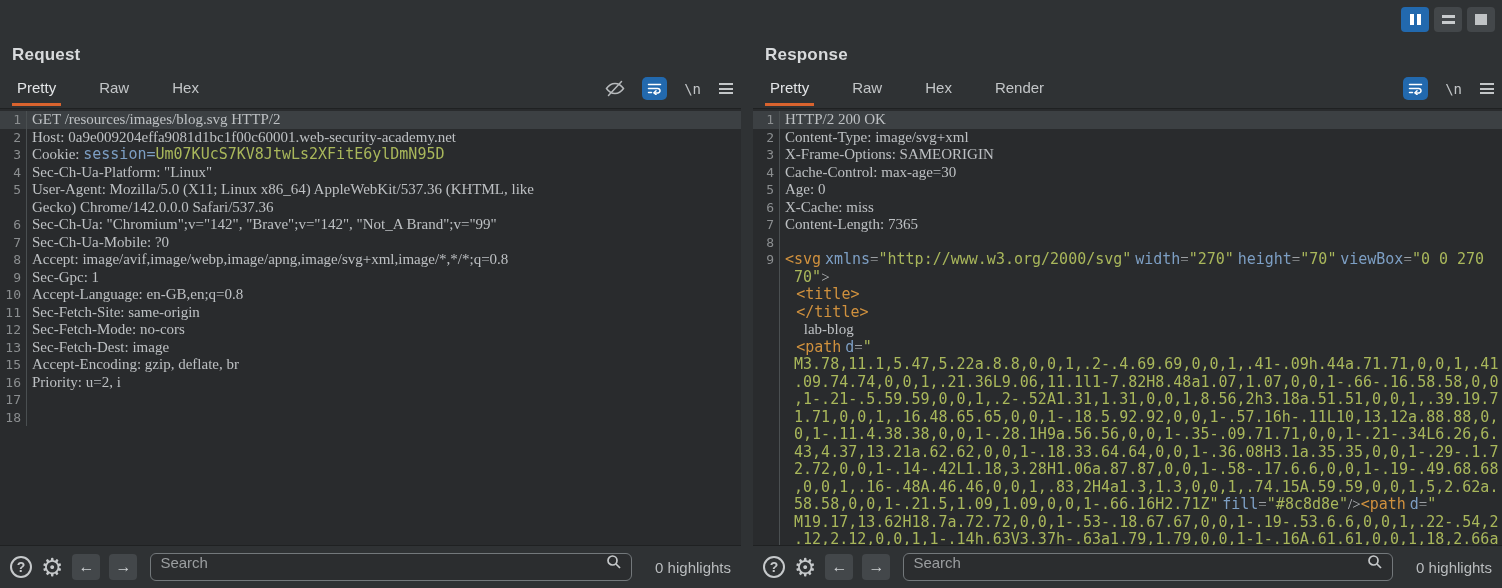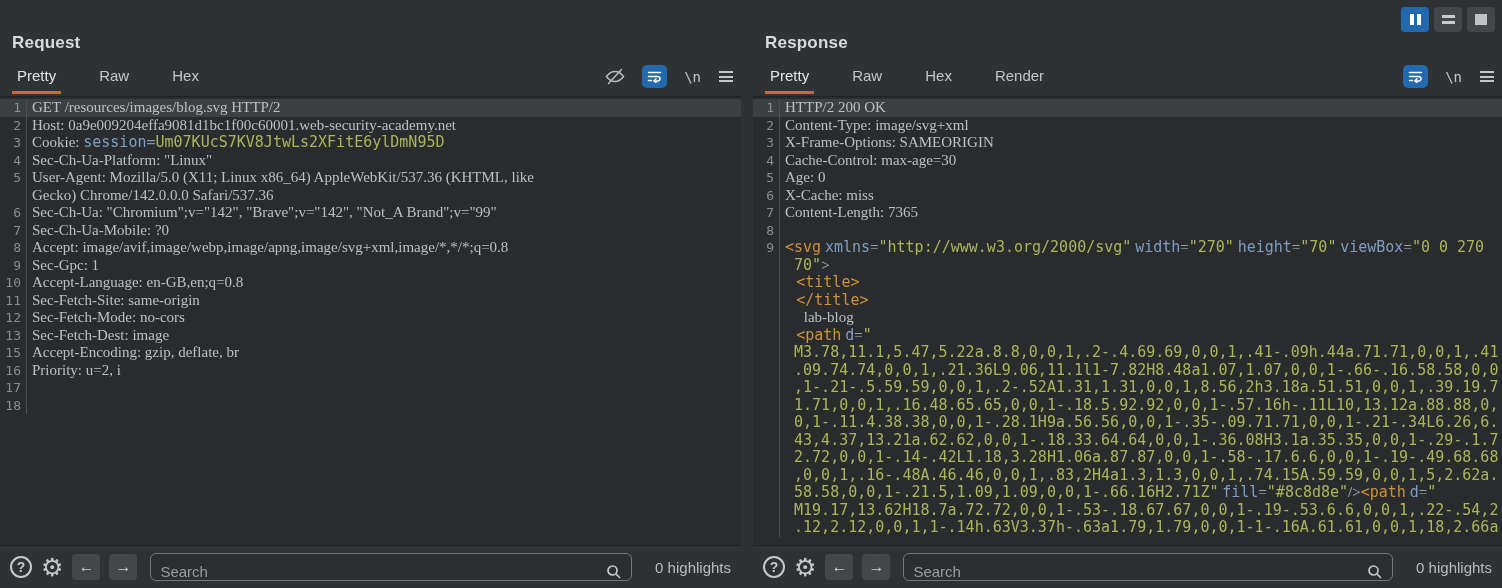--- a/index.html
+++ b/index.html
@@ -2,21 +2,21 @@
 <html style="--accent-orange: #d9632e; --active-blue: #2269ae; --syntax-green: #a9b75b; --syntax-blue: #7d9fc4; --syntax-orange: #d0913e; --text: #bdc0c3; --line-number: #8b8e90;"><head>
 <meta charset="utf-8">
 <style>
   * { box-sizing: border-box; }
   html,body { margin:0; padding:0; background:#222426; }
   .app {
     position:relative; width:1502px; height:588px;
     background:#2f3234; overflow:hidden;
     font-family:"Liberation Sans", sans-serif;
   }
-  .panel { position:absolute; top:0; bottom:0; }
+  .panel { position:absolute; top:12px; bottom:0; }
   .panel.request  { left:0;     width:741px; }
   .panel.response { left:753px; width:749px; }
 
   .panel-title {
     position:absolute; top:33px; left:12px; margin:0;
     font-size:17px; font-weight:bold; color:#d8dadc; letter-spacing:.2px;
   }
 
   .tab-row {
     position:absolute; top:62px; left:12px; right:8px; height:32px;
@@ -67,21 +67,21 @@
   }
   .gear { font-size:25px; color:#c6c9cb; line-height:1; }
   .nav {
     width:28px; height:26px; flex:0 0 28px; border:none; border-radius:4px;
     background:#43474a; color:#ced1d3; font-size:16px; line-height:1;
     display:inline-flex; align-items:center; justify-content:center; padding:0;
   }
   .search {
     flex:1; height:28px; margin:0 6px 0 4px;
     border:1px solid #73787b; border-radius:6px; background:#2b2d2f;
-    display:flex; align-items:flex-end; padding:0 9px;
+    display:flex; align-items:flex-start; padding:0 9px;
   }
   .search .ph { flex:1; color:#9b9ea0; font-size:15px; }
   .hl-count { color:#b9bcbe; font-size:15px; white-space:nowrap; min-width:84px; text-align:right; }
 
   .layout-controls { position:absolute; top:7px; right:7px; display:flex; gap:5px; }
   .layout-btn {
     width:28px; height:25px; border-radius:4px; background:#43474a;
     display:flex; align-items:center; justify-content:center; gap:3px;
   }
   .layout-btn.active { background:var(--active-blue); }

